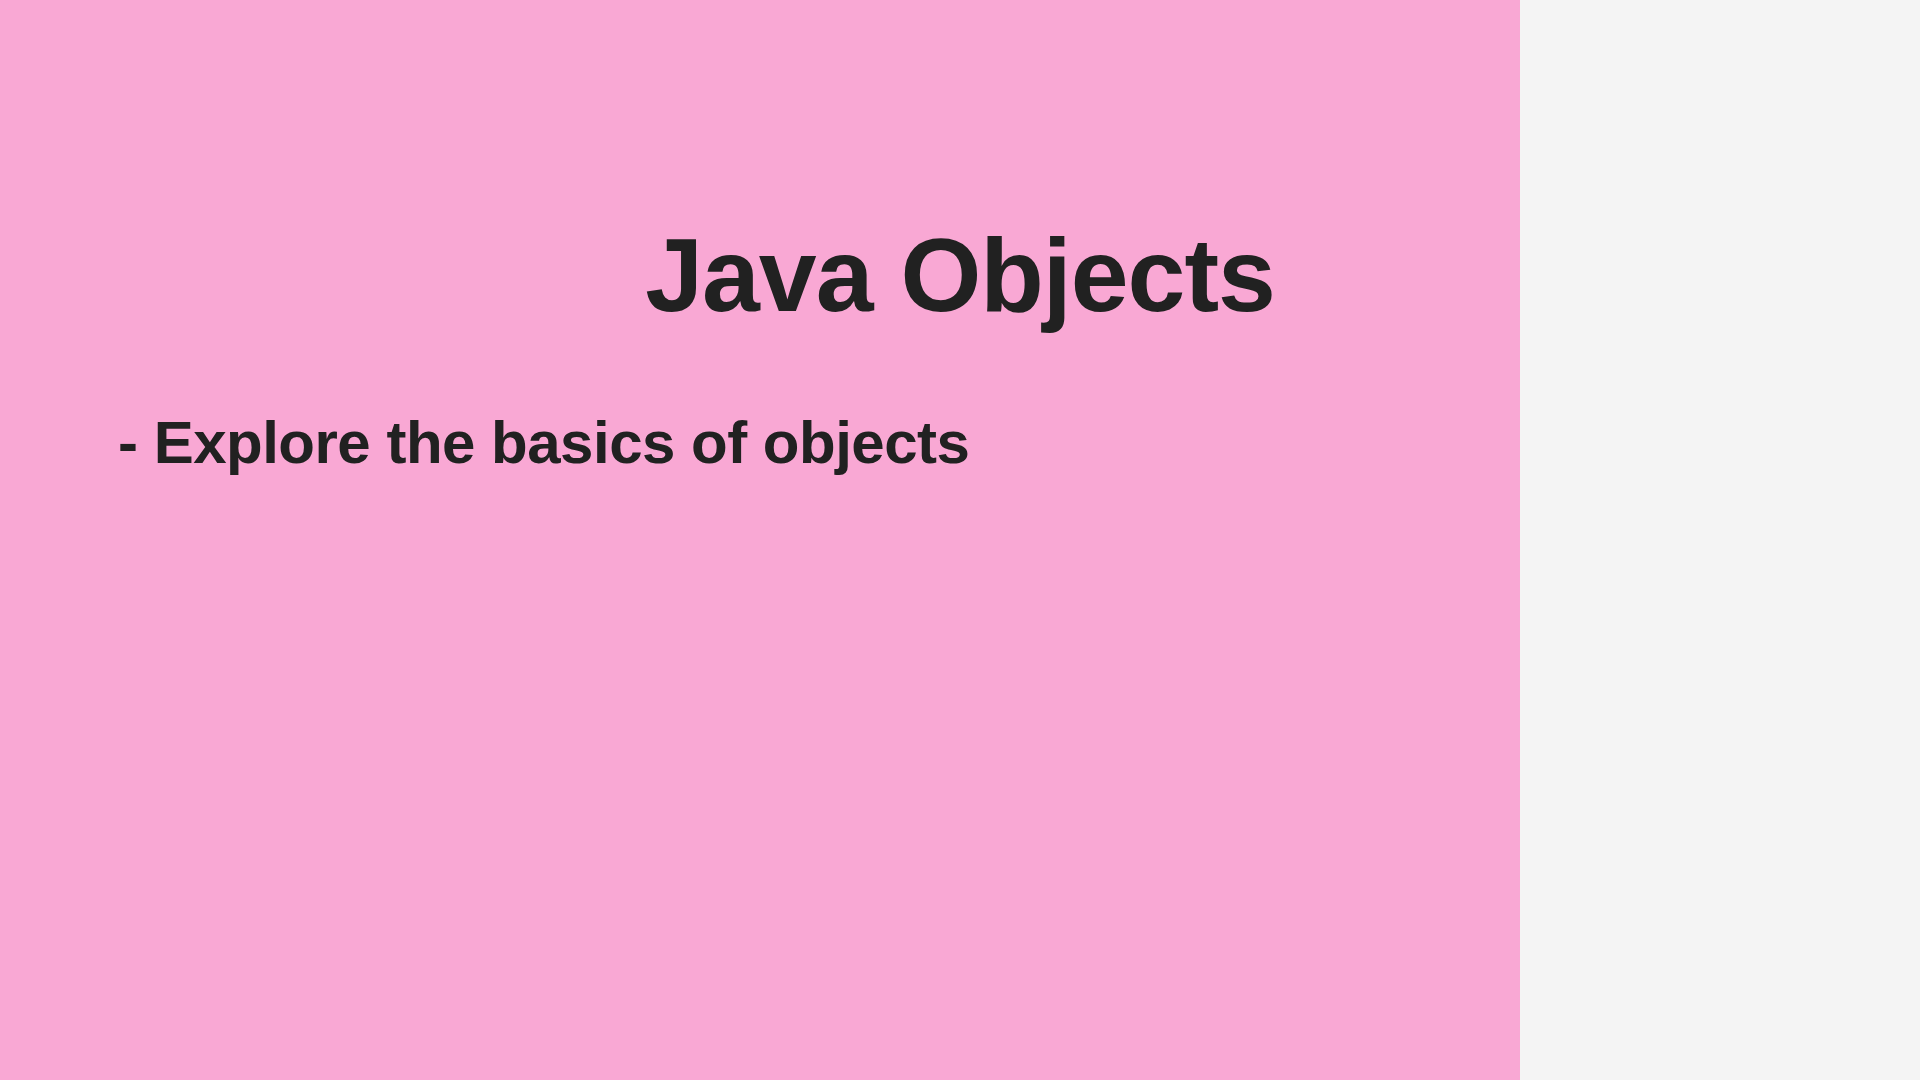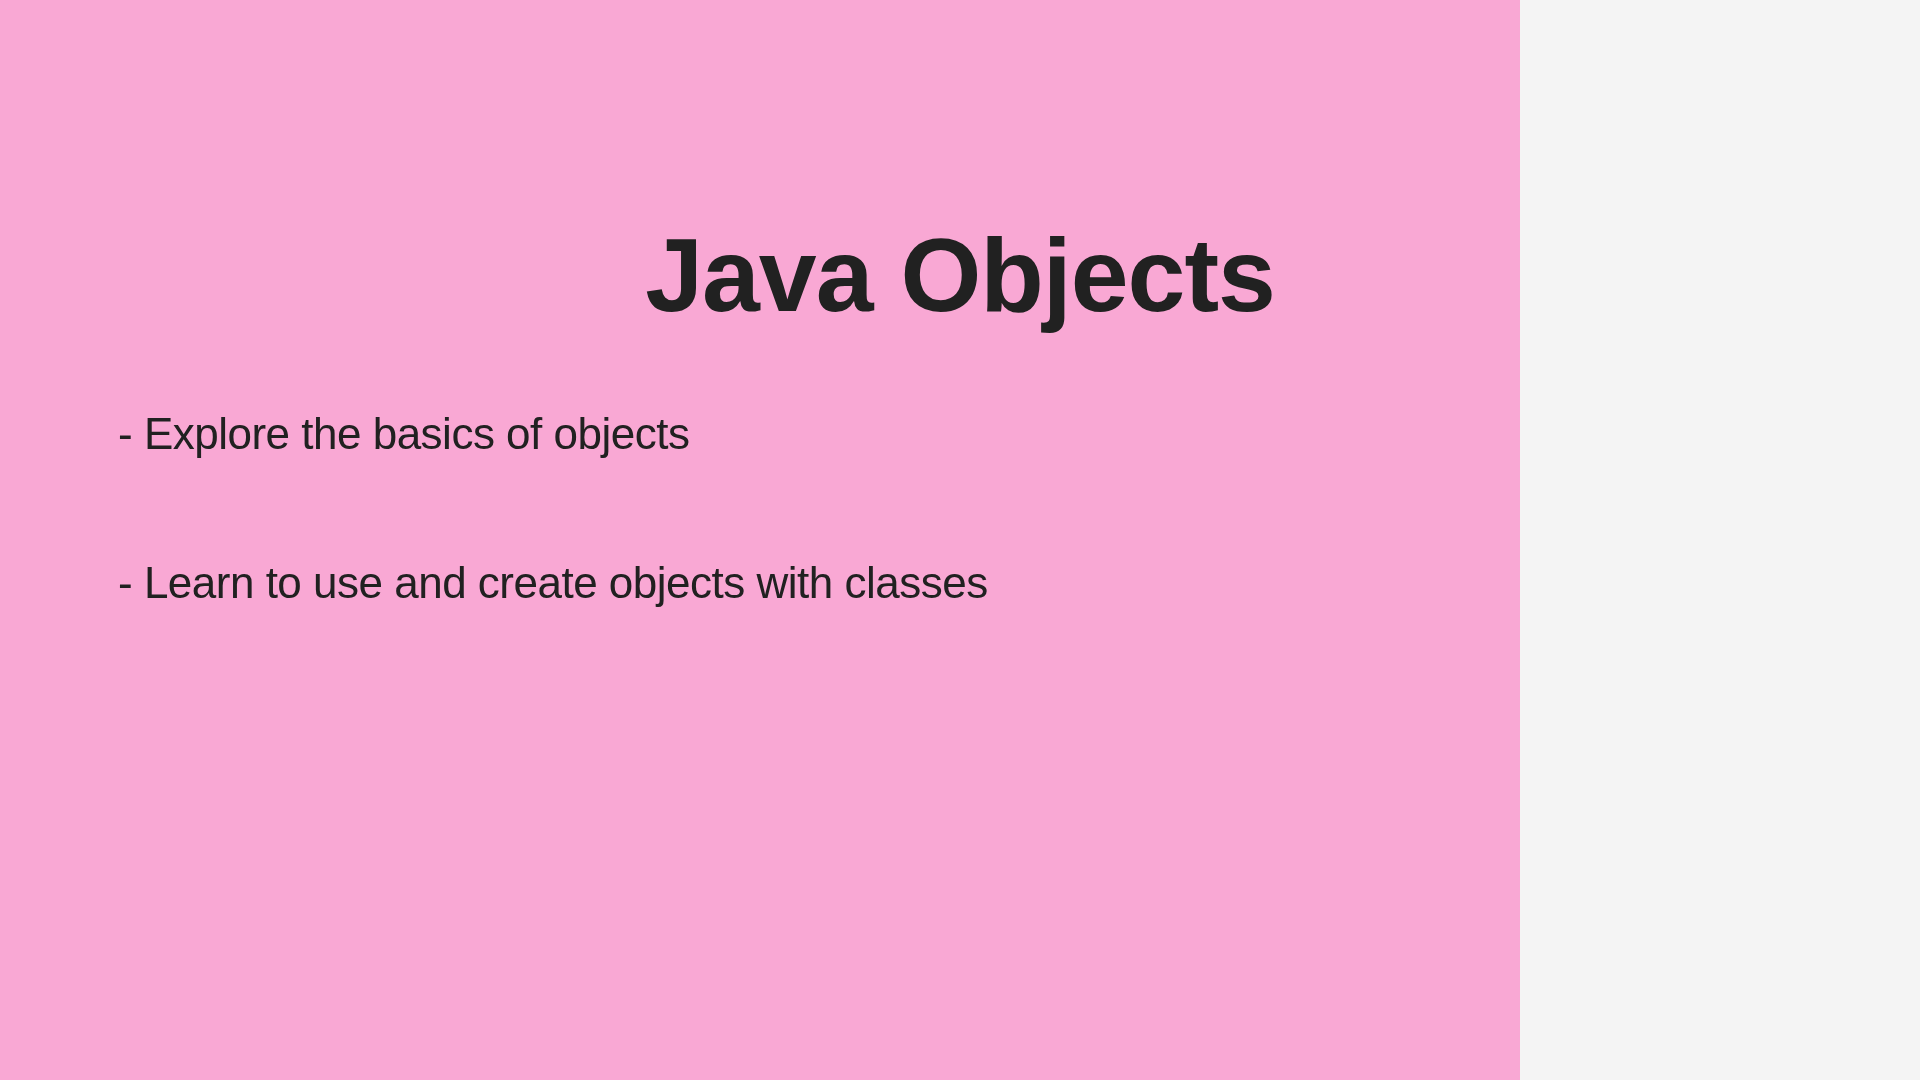--- a/index.html
+++ b/index.html
@@ -40,38 +40,37 @@
 
   .bullet-list {
     position: absolute;
     top: 408px;
     left: 118px;
     width: 1760px;
   }
 
   .bullet-item {
     display: block;
-    font-size: 44px;
-    font-weight: 400;
+    font-size: 60px;
+    font-weight: 700;
     line-height: 1.18;
     letter-spacing: -0.5px;
     color: #212121;
     white-space: nowrap;
     margin-bottom: 97px;
   }
 
   .bullet-item:last-child {
     margin-bottom: 0;
   }
 </style>
 </head>
 <body>
 
 <div class="slide">
 
   <h1 class="slide-title">Java Objects</h1>
 
   <div class="bullet-list">
     <div class="bullet-item">- Explore the basics of objects</div>
-    <div class="bullet-item">- Learn to use and create objects with classes</div>
   </div>
 
 </div>
 
 </body></html>

